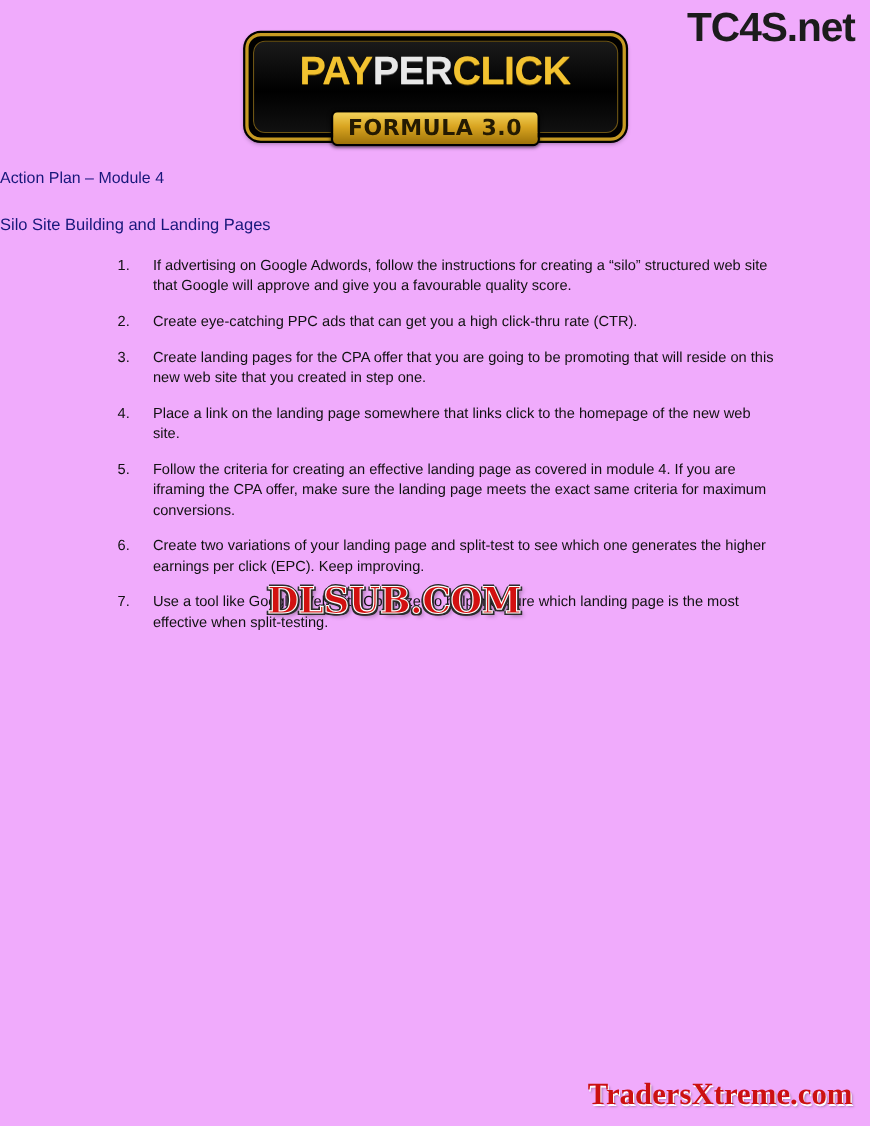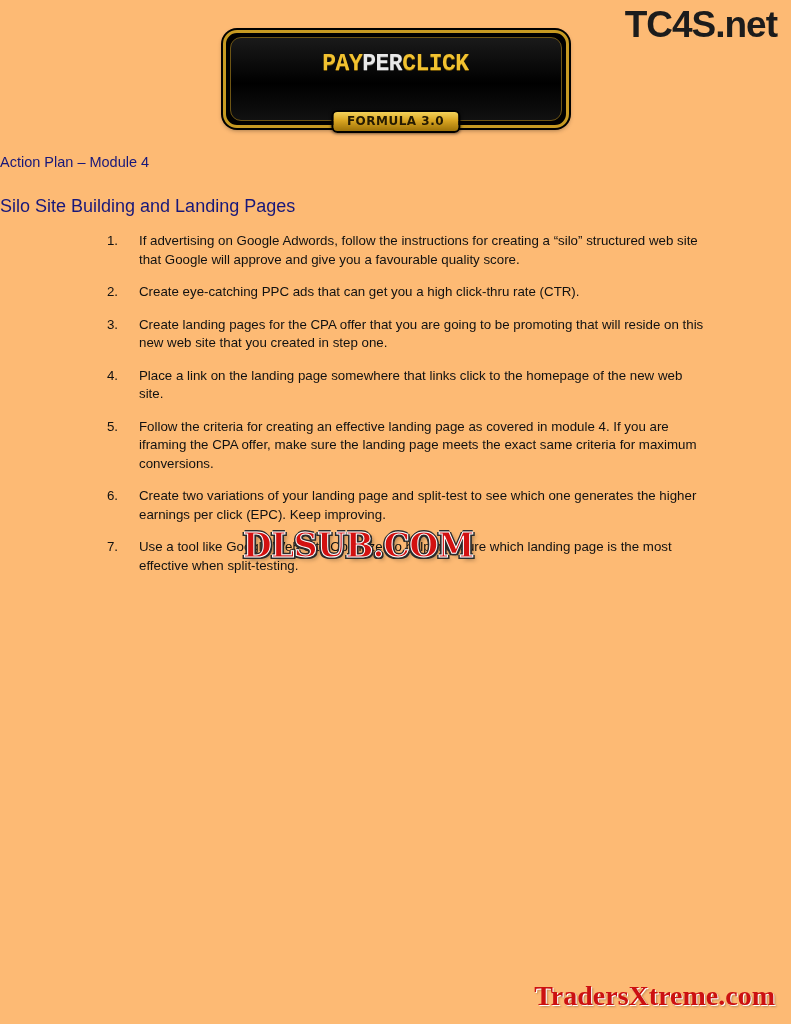--- a/index.html
+++ b/index.html
@@ -7,21 +7,21 @@
     padding: 0;
     background: #ffffff;
   }
   body {
     font-family: "Liberation Sans", sans-serif;
   }
   .page {
     position: relative;
     width: 791px;
     height: 1024px;
-    background: #fdba74;
+    background: #f0abfc;
     overflow: hidden;
   }
 
   
   .tc4s {
     position: absolute;
     top: 4px;
     right: 14px;
     font-family: "Liberation Sans", sans-serif;
     font-weight: bold;
@@ -56,60 +56,60 @@
     border: 1px solid #6e5514;
     border-radius: 11px;
     background: linear-gradient(180deg, #1a1a1a 0%, #000000 55%, #111111 100%);
   }
   .logo-main {
     position: absolute;
     top: 12px;
     left: 0;
     width: 100%;
     text-align: center;
-    font-family: Liberation Mono, monospace;
-    font-weight: bold;
-    font-size: 23px;
+    font-family: Liberation Sans, sans-serif;
+    font-weight: bold;
+    font-size: 36px;
     letter-spacing: -0.5px;
     line-height: 38px;
     white-space: nowrap;
   }
   .w-pay   { color: #f2c230; text-shadow: 0 1px 0 #6b4f06; }
   .w-per   { color: #e9e9e9; text-shadow: 0 1px 0 #555; }
   .w-click { color: #f2c230; text-shadow: 0 1px 0 #6b4f06; }
 
   .logo-sub {
     position: absolute;
     bottom: -8px;
     left: 50%;
     transform: translateX(-50%);
     background: linear-gradient(180deg, #f3d25b 0%, #d9a521 45%, #9e7208 100%);
     border: 2px solid #000000;
     border-radius: 6px;
     padding: 2px 14px 3px 14px;
     font-family: "DejaVu Sans", sans-serif;
     font-weight: bold;
-    font-size: 12px;
+    font-size: 20px;
     color: #241a02;
     white-space: nowrap;
     letter-spacing: 0.5px;
     box-shadow: 0 1px 3px rgba(0,0,0,0.5);
   }
 
   
   .doc-title, .doc-subtitle {
     position: absolute;
     width: 100%;
     text-align: left;
     color: #17177a;
     font-weight: normal;
     font-size: 14.5px;
   }
   .doc-title { top: 154px; }
-  .doc-subtitle { top: 196px; font-size: 18px; }
+  .doc-subtitle { top: 196px; font-size: 15px; }
 
   
   .list {
     position: absolute;
     top: 232px;
     left: 92px;
     width: 612px;
     color: #111111;
     font-size: 13.3px;
     line-height: 18.5px;

